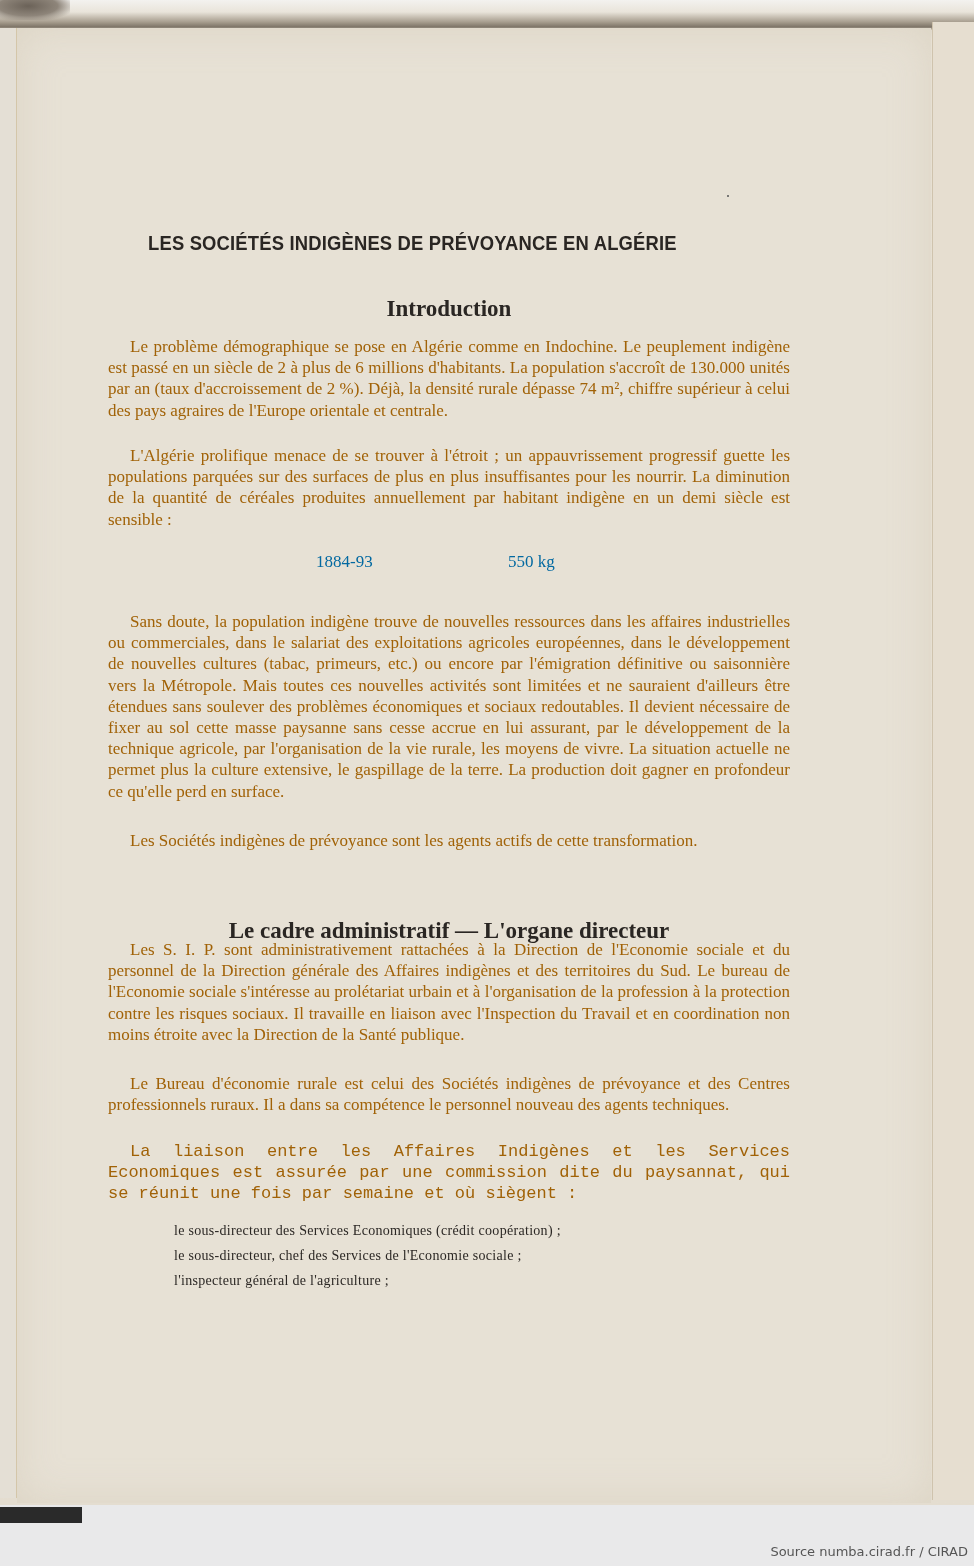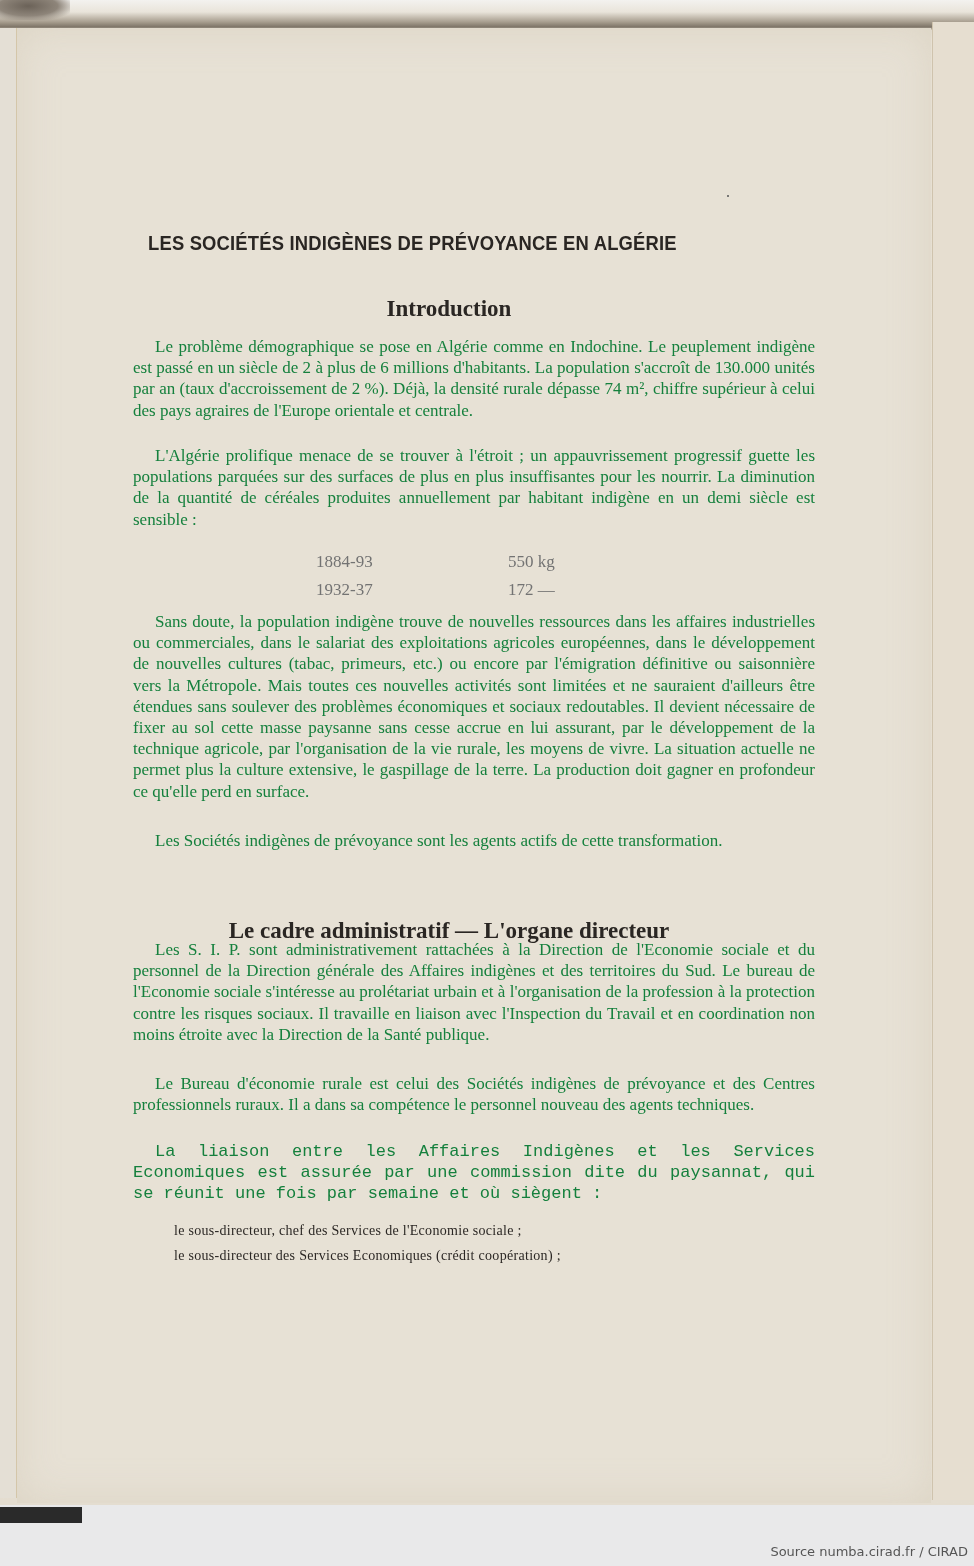--- a/index.html
+++ b/index.html
@@ -52,25 +52,25 @@
       color: #2a2623; transform: scaleX(0.92); transform-origin: left top;
       white-space: nowrap;
     }
     .h2 {
       position: absolute; left: 108px; width: 682px; text-align: center;
       font-weight: bold; font-size: 23px; color: #2a2623;
     }
     .para {
       position: absolute; left: 108px; width: 682px;
       font-size: 17px; line-height: 21.2px; text-align: justify;
-      color: #15803d; text-indent: 22px; margin-left: 25px;
+      color: #a16207; text-indent: 22px;
     }
     .data-table {
       position: absolute; left: 316px; top: 548px;
-      font-size: 17px; line-height: 28px; color: #737373;
+      font-size: 17px; line-height: 28px; color: #0369a1;
     }
     .data-table .row { display: flex; }
     .data-table .period { width: 192px; }
     .list {
       position: absolute; left: 174px; top: 1218px;
       font-size: 14px; line-height: 25px; color: #2b2724; letter-spacing: 0.3px;
     }
     .dot { position: absolute; left: 727px; top: 195px; width: 2px; height: 2px; background: #555; border-radius: 1px; }
   </style>
 </head>
@@ -90,35 +90,32 @@
 <div class="h2" style="top:296px;">Introduction</div>
 
 <div class="para" style="top:336px;">Le problème démographique se pose en Algérie comme en Indochine. Le peuplement indigène est passé en un siècle de 2 à plus de 6 millions d'habitants. La population s'accroît de 130.000 unités par an (taux d'accroissement de 2 %). Déjà, la densité rurale dépasse 74 m², chiffre supérieur à celui des pays agraires de l'Europe orientale et centrale.</div>
 <div class="para" style="top:445px;">L'Algérie prolifique menace de se trouver à l'étroit ; un appauvrissement progressif guette les populations parquées sur des surfaces de plus en plus insuffisantes pour les nourrir. La diminution de la quantité de céréales produites annuellement par habitant indigène en un demi siècle est sensible :</div>
 
 <div class="data-table">
   <div class="row">
     <span class="period">1884-93</span>
     <span>550 kg</span>
   </div>
-  <div class="row">
-    <span class="period">1932-37</span>
-    <span>172 —</span>
-  </div>
 </div>
 
 <div class="para" style="top:611px;">Sans doute, la population indigène trouve de nouvelles ressources dans les affaires industrielles ou commerciales, dans le salariat des exploitations agricoles européennes, dans le développement de nouvelles cultures (tabac, primeurs, etc.) ou encore par l'émigration définitive ou saisonnière vers la Métropole. Mais toutes ces nouvelles activités sont limitées et ne sauraient d'ailleurs être étendues sans soulever des problèmes économiques et sociaux redoutables. Il devient nécessaire de fixer au sol cette masse paysanne sans cesse accrue en lui assurant, par le développement de la technique agricole, par l'organisation de la vie rurale, les moyens de vivre. La situation actuelle ne permet plus la culture extensive, le gaspillage de la terre. La production doit gagner en profondeur ce qu'elle perd en surface.</div>
 <div class="para" style="top:830px;">Les Sociétés indigènes de prévoyance sont les agents actifs de cette transformation.</div>
 
 <div class="h2" style="top:918px;">Le cadre administratif — L'organe directeur</div>
 
 <div class="para" style="top:939px;">Les S. I. P. sont administrativement rattachées à la Direction de l'Economie sociale et du personnel de la Direction générale des Affaires indigènes et des territoires du Sud. Le bureau de l'Economie sociale s'intéresse au prolétariat urbain et à l'organisation de la profession à la protection contre les risques sociaux. Il travaille en liaison avec l'Inspection du Travail et en coordination non moins étroite avec la Direction de la Santé publique.</div>
 <div class="para" style="top:1073px;">Le Bureau d'économie rurale est celui des Sociétés indigènes de prévoyance et des Centres professionnels ruraux. Il a dans sa compétence le personnel nouveau des agents techniques.</div>
 <div class="para" style="top:1141px;font-family:Liberation Mono, monospace;">La liaison entre les Affaires Indigènes et les Services Economiques est assurée par une commission dite du paysannat, qui se réunit une fois par semaine et où siègent :</div>
 
 <div class="list">
+  <div>le sous-directeur des Services Economiques (crédit coopération) ;</div>
   <div>le sous-directeur, chef des Services de l'Economie sociale ;</div>
-  <div>le sous-directeur des Services Economiques (crédit coopération) ;</div>
+  <div>l'inspecteur général de l'agriculture ;</div>
 </div>
 
 <div class="bottom-strip"></div>
 <div class="bottom-dark"></div>
 <div class="source">Source numba.cirad.fr / CIRAD</div>
 
 </body></html>

